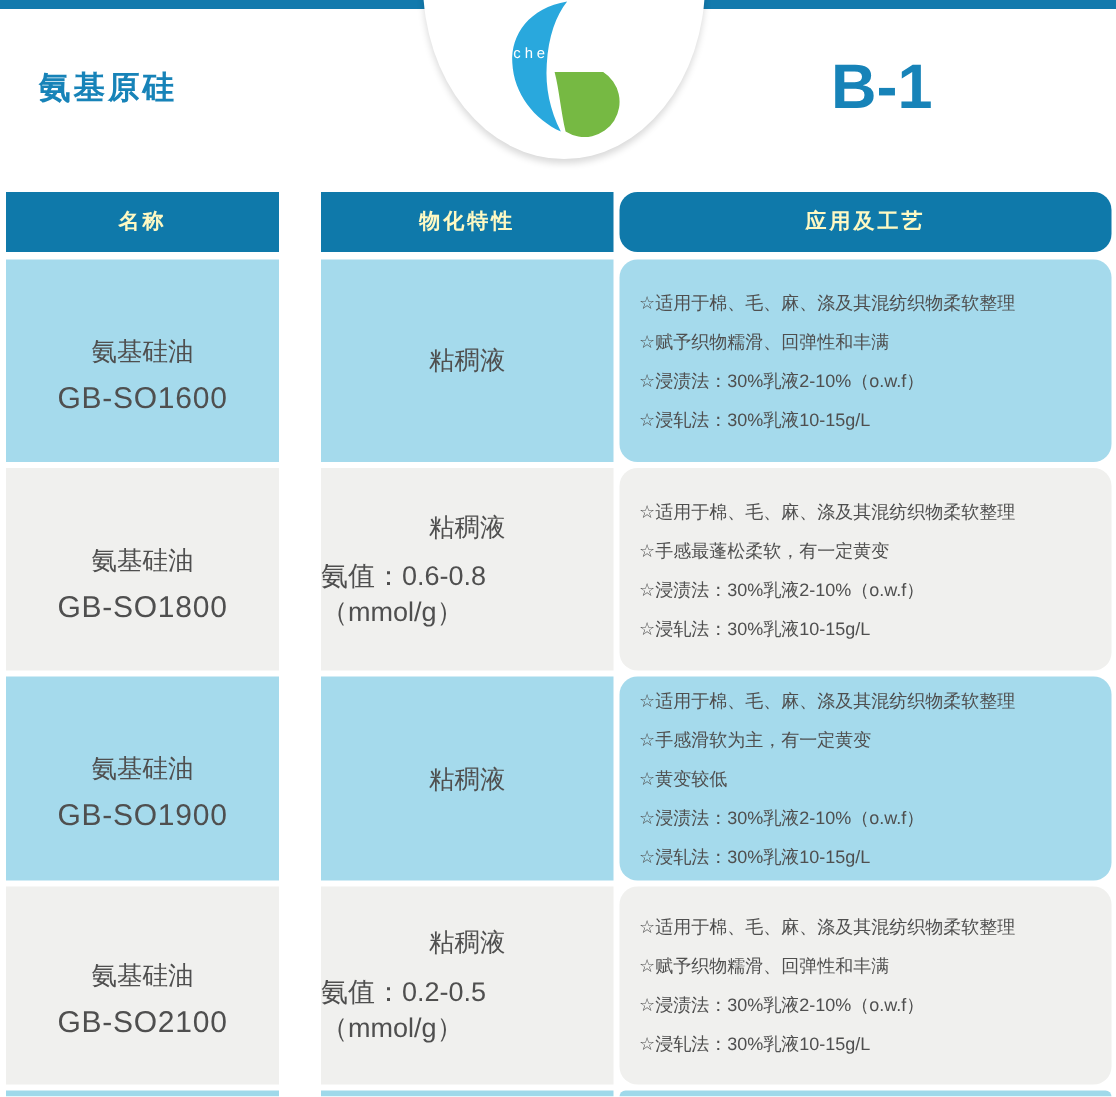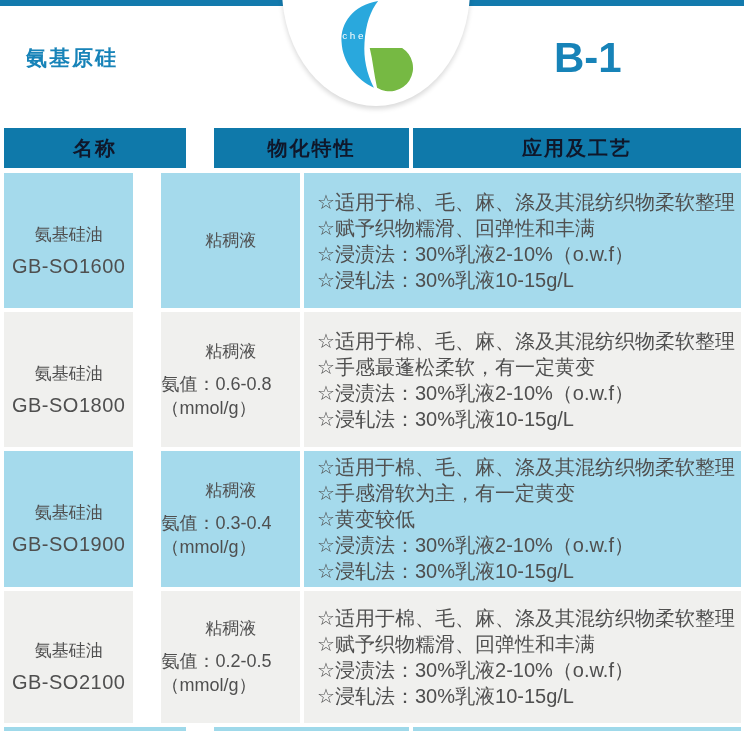--- a/index.html
+++ b/index.html
@@ -27,40 +27,40 @@
   }
   .logo-svg { position:absolute; left:50%; bottom:12px; transform:translateX(-50%); }
   .logo-svg text {
     font-family:"Liberation Sans","DejaVu Sans",sans-serif;
     font-size:9.5px; letter-spacing:2.5px; fill:#ffffff;
   }
   
   .table { position:absolute; top:128px; left:4px; right:3px; }
   .thead { display:flex; gap:4px; height:40px; margin-bottom:5px; }
   .th {
-    background:var(--table-header-bg,#0f79aa); color:#0f172a;
-    font-weight:bold; font-size:20px; letter-spacing:2px;
+    background:var(--table-header-bg,#0f79aa); color:#fef9c3;
+    font-weight:bold; font-size:14px; letter-spacing:2px;
     display:flex; align-items:center; justify-content:center;
   }
   .col-name { width:182px; }
   .col-prop { width:195px;margin-left:24px; }
-  .col-apps { flex:1; }
+  .col-apps { flex:1;border-radius:12px; }
   .row { display:flex; gap:4px; margin-bottom:4px; }
   .cell {
     display:flex; flex-direction:column; align-items:center; justify-content:center;
     color:var(--body-text,#4f4f4f);
   }
   .row.blue .cell { background:var(--row-blue,#a5daec); }
   .row.gray .cell { background:var(--row-gray,#f0f0ee); }
   .name-line1 { font-size:17px;margin-top:19px; }
   .name-line2 { font-size:20px; margin-top:9px; letter-spacing:0.5px; }
   .prop-line1 { font-size:17px; }
   .prop-line2 { font-size:18px; margin-top:9px; }
   .cell.apps { align-items:flex-start; padding-left:13px; padding-right:6px; }
-  .app-line { font-size:20px; line-height:26px; white-space:nowrap;text-align:center; }
+  .app-line { font-size:12px; line-height:26px; white-space:nowrap;text-align:center; }
   .row-sliver { display:flex; gap:4px; height:8px; }
   .row-sliver .cell { background:var(--sliver-blue,#9fd9ea); }
 </style>
 </head>
 <body>
 
 <div class="page">
 
   <div class="topbar"></div>
 
@@ -117,21 +117,20 @@
       </div>
     </div>
 
     <div class="row blue" style="height:136px;">
       <div class="cell col-name">
         <div class="name-line1">氨基硅油</div>
         <div class="name-line2">GB-SO1900</div>
       </div>
       <div class="cell col-prop">
         <div class="prop-line1">粘稠液</div>
-        <div class="prop-line2">氨值：0.3-0.4（mmol/g）</div>
       </div>
       <div class="cell apps col-apps">
         <div class="app-line">☆适用于棉、毛、麻、涤及其混纺织物柔软整理</div>
         <div class="app-line">☆手感滑软为主，有一定黄变</div>
         <div class="app-line">☆黄变较低</div>
         <div class="app-line">☆浸渍法：30%乳液2-10%（o.w.f）</div>
         <div class="app-line">☆浸轧法：30%乳液10-15g/L</div>
       </div>
     </div>
 

